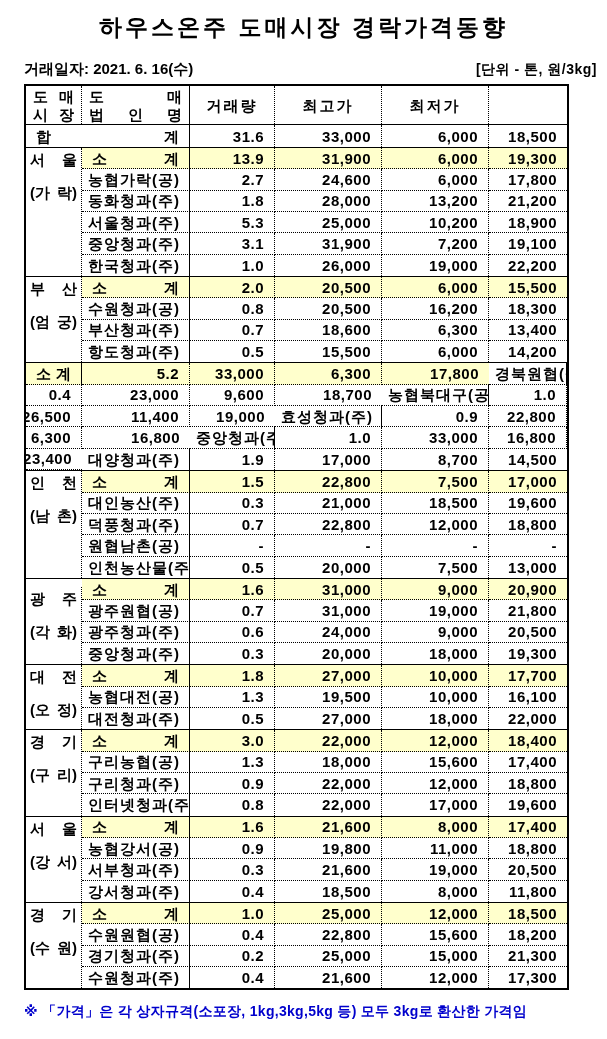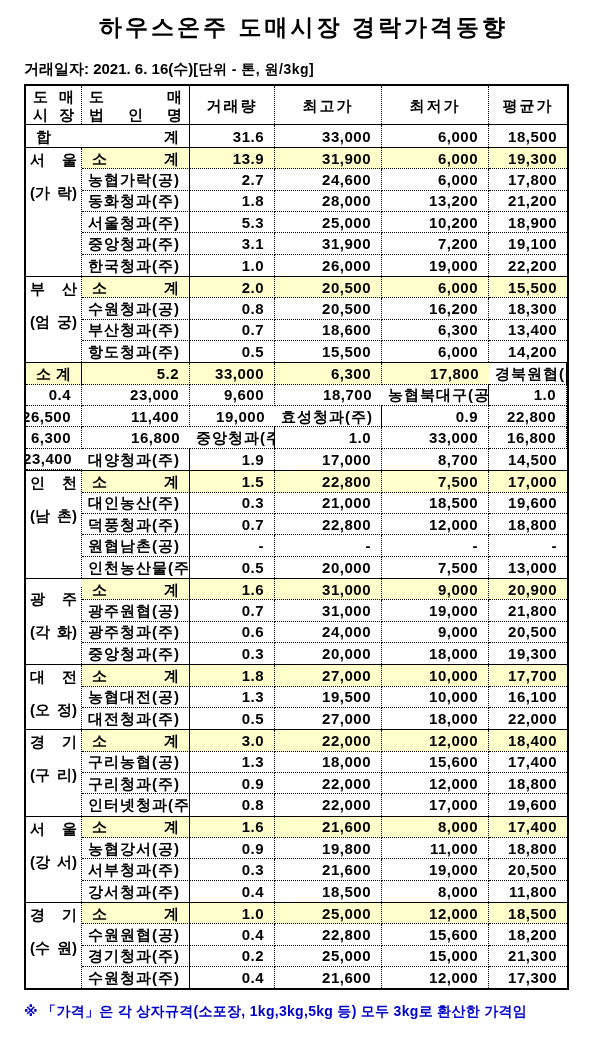--- a/index.html
+++ b/index.html
@@ -7,21 +7,21 @@
     width:607px;height:1039px;position:relative;
     font-family:"Liberation Sans","DejaVu Sans",sans-serif;
     font-weight:bold;color:#000;
     -webkit-font-smoothing:none;
   }
   .title{
     text-align:center;font-size:23px;letter-spacing:3px;
     padding-top:12px;margin:0;font-weight:bold;
   }
   .meta-row{
-    display:flex;align-items:flex-end;
+    display:flex;justify-content:space-between;align-items:flex-end;
     margin:17px 10px 5px 24px;font-size:15px;
   }
   .meta-row .unit{font-size:14px;letter-spacing:0.5px;}
 
   .price-table{
     margin-left:24px;width:545px;
     border:2.5px solid #000;box-sizing:border-box;
     background:#fff;
   }
   .grid{
@@ -86,21 +86,20 @@
       <span class="jtext">도 매</span>
       <span class="jtext">시 장</span>
     </div>
     <div class="cell hc-stack solid-r">
       <span class="jtext">도 매</span>
       <span class="jtext">법 인 명</span>
     </div>
     <div class="cell hc-center">거래량</div>
     <div class="cell hc-center">최고가</div>
     <div class="cell hc-center">최저가</div>
-    <div class="cell hc-center no-r">평균가</div>
   </div>
 
   <div class="grid total-row">
     <div class="cell solid-r total-label" style="grid-column:1 / span 2;">
       <span class="jtext">합 계</span>
     </div>
     <div class="cell num">31.6</div>
     <div class="cell num">33,000</div>
     <div class="cell num">6,000</div>
     <div class="cell num no-r">18,500</div>

